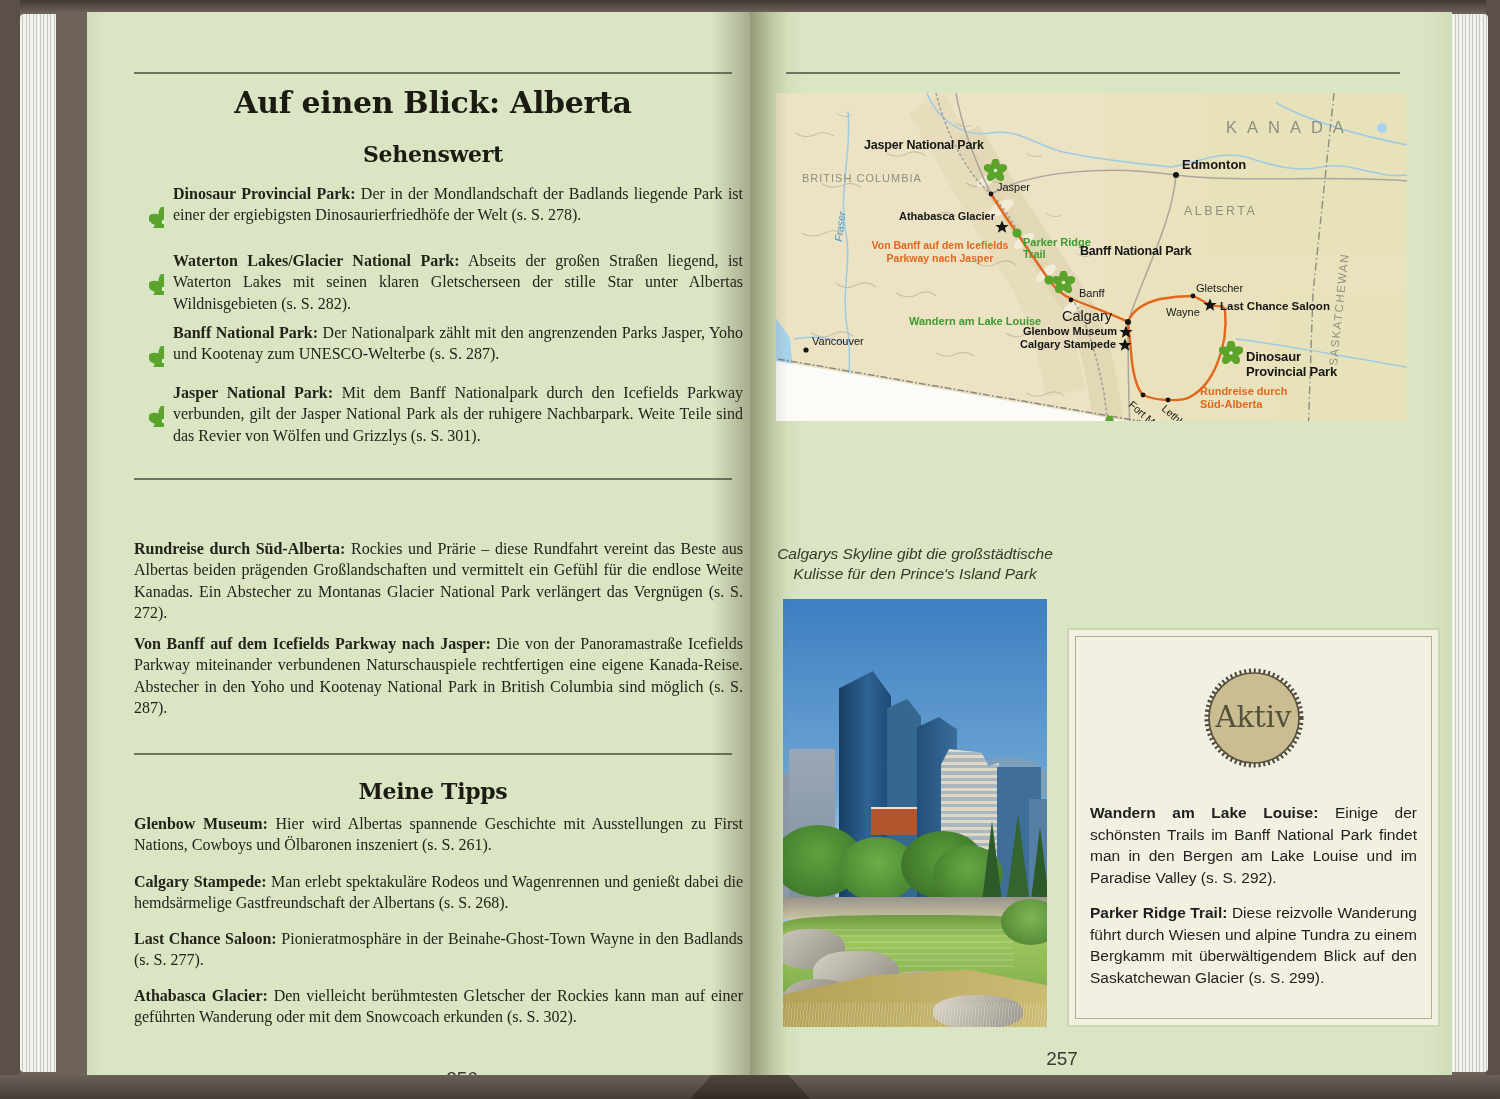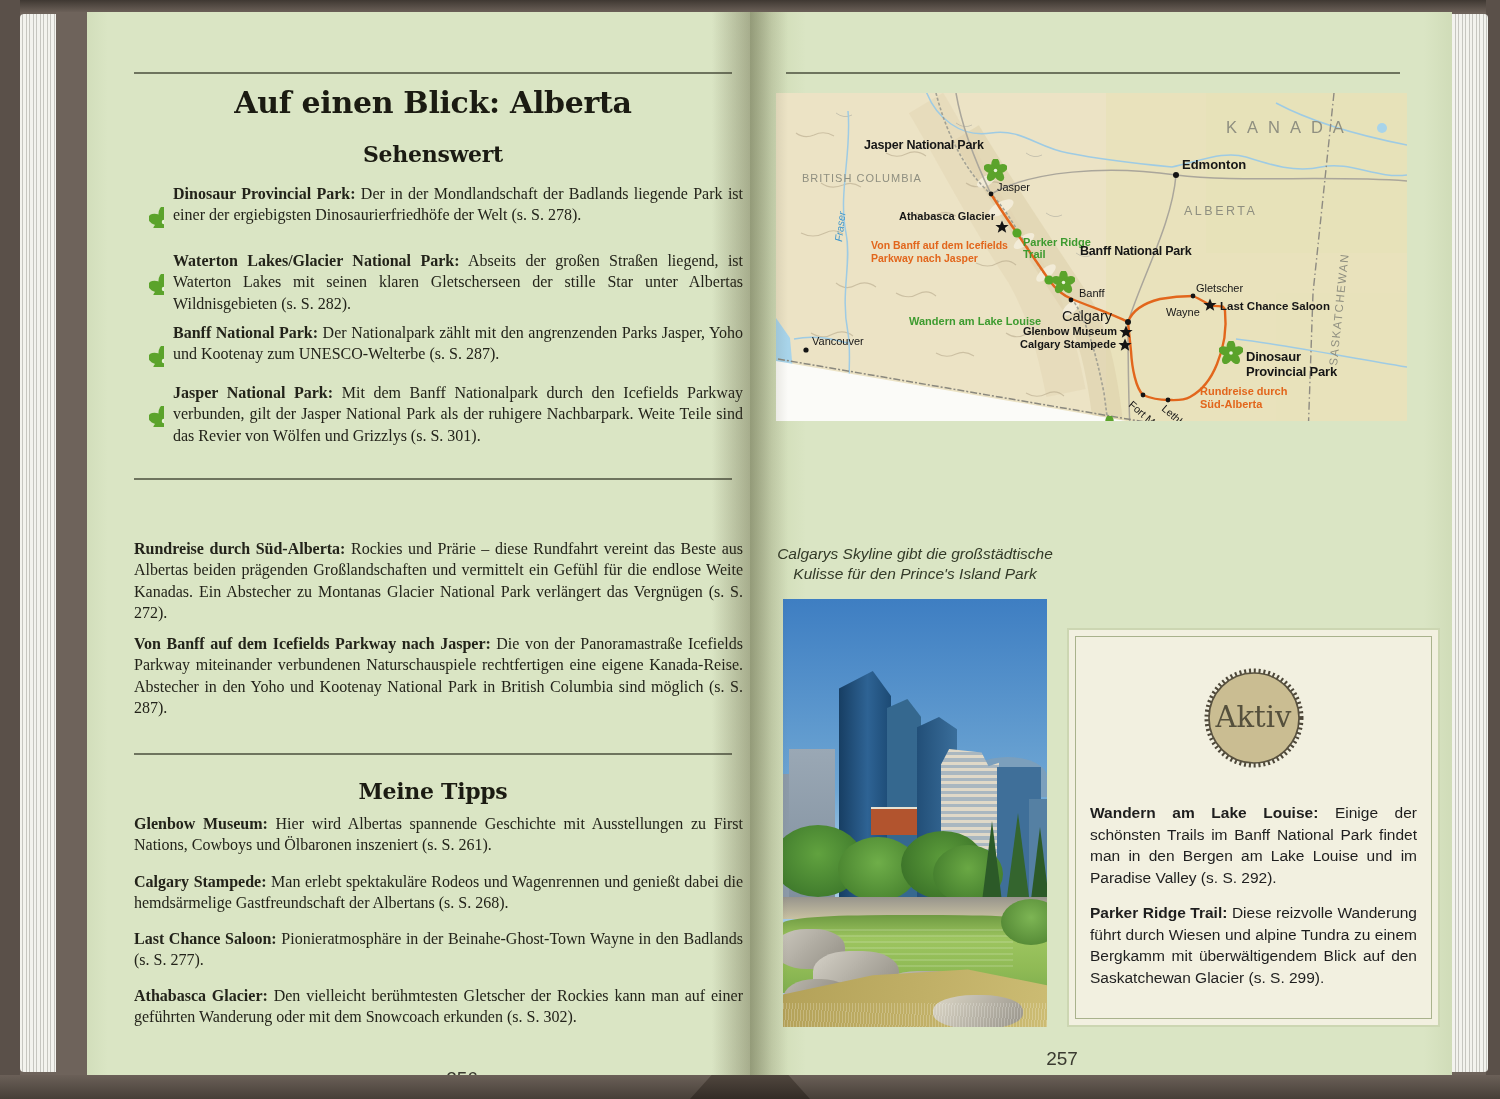--- a/index.html
+++ b/index.html
@@ -281,21 +281,21 @@
       <div class="mlabel rot" style="left:57px;top:148px;font-size:10.5px;font-style:italic;color:#3d95cc;transform:rotate(-83deg)">Fraser</div>
 
       <div class="mlabel park" style="left:88px;top:46px">Jasper National Park</div>
       <div class="mlabel bold" style="left:406px;top:65px;font-size:13px">Edmonton</div>
       <div class="mlabel town" style="left:221px;top:88px">Jasper</div>
       <div class="mlabel poi" style="left:120px;top:117px;width:99px;text-align:right">Athabasca Glacier</div>
       <div class="mlabel greenl" style="left:247px;top:109px">
         <div>Parker Ridge</div>
         <div>Trail</div>
       </div>
-      <div class="mlabel orangel" style="left:95px;top:146px;width:138px;text-align:left;line-height:12.5px">
+      <div class="mlabel orangel" style="left:95px;top:146px;width:138px;text-align:center;line-height:12.5px">
         <div>Von Banff auf dem Icefields</div>
         <div>Parkway nach Jasper</div>
       </div>
       <div class="mlabel greenl" style="left:133px;top:188px">Wandern am Lake Louise</div>
       <div class="mlabel park" style="left:304px;top:152px">Banff National Park</div>
       <div class="mlabel town" style="left:303px;top:194px">Banff</div>
       <div class="mlabel" style="left:286px;top:216px;font-size:14.5px">Calgary</div>
       <div class="mlabel poi" style="left:214px;top:232px;width:127px;text-align:right">Glenbow Museum</div>
       <div class="mlabel poi" style="left:214px;top:245px;width:126px;text-align:right">Calgary Stampede</div>
       <div class="mlabel town" style="left:420px;top:189px">Gletscher</div>

